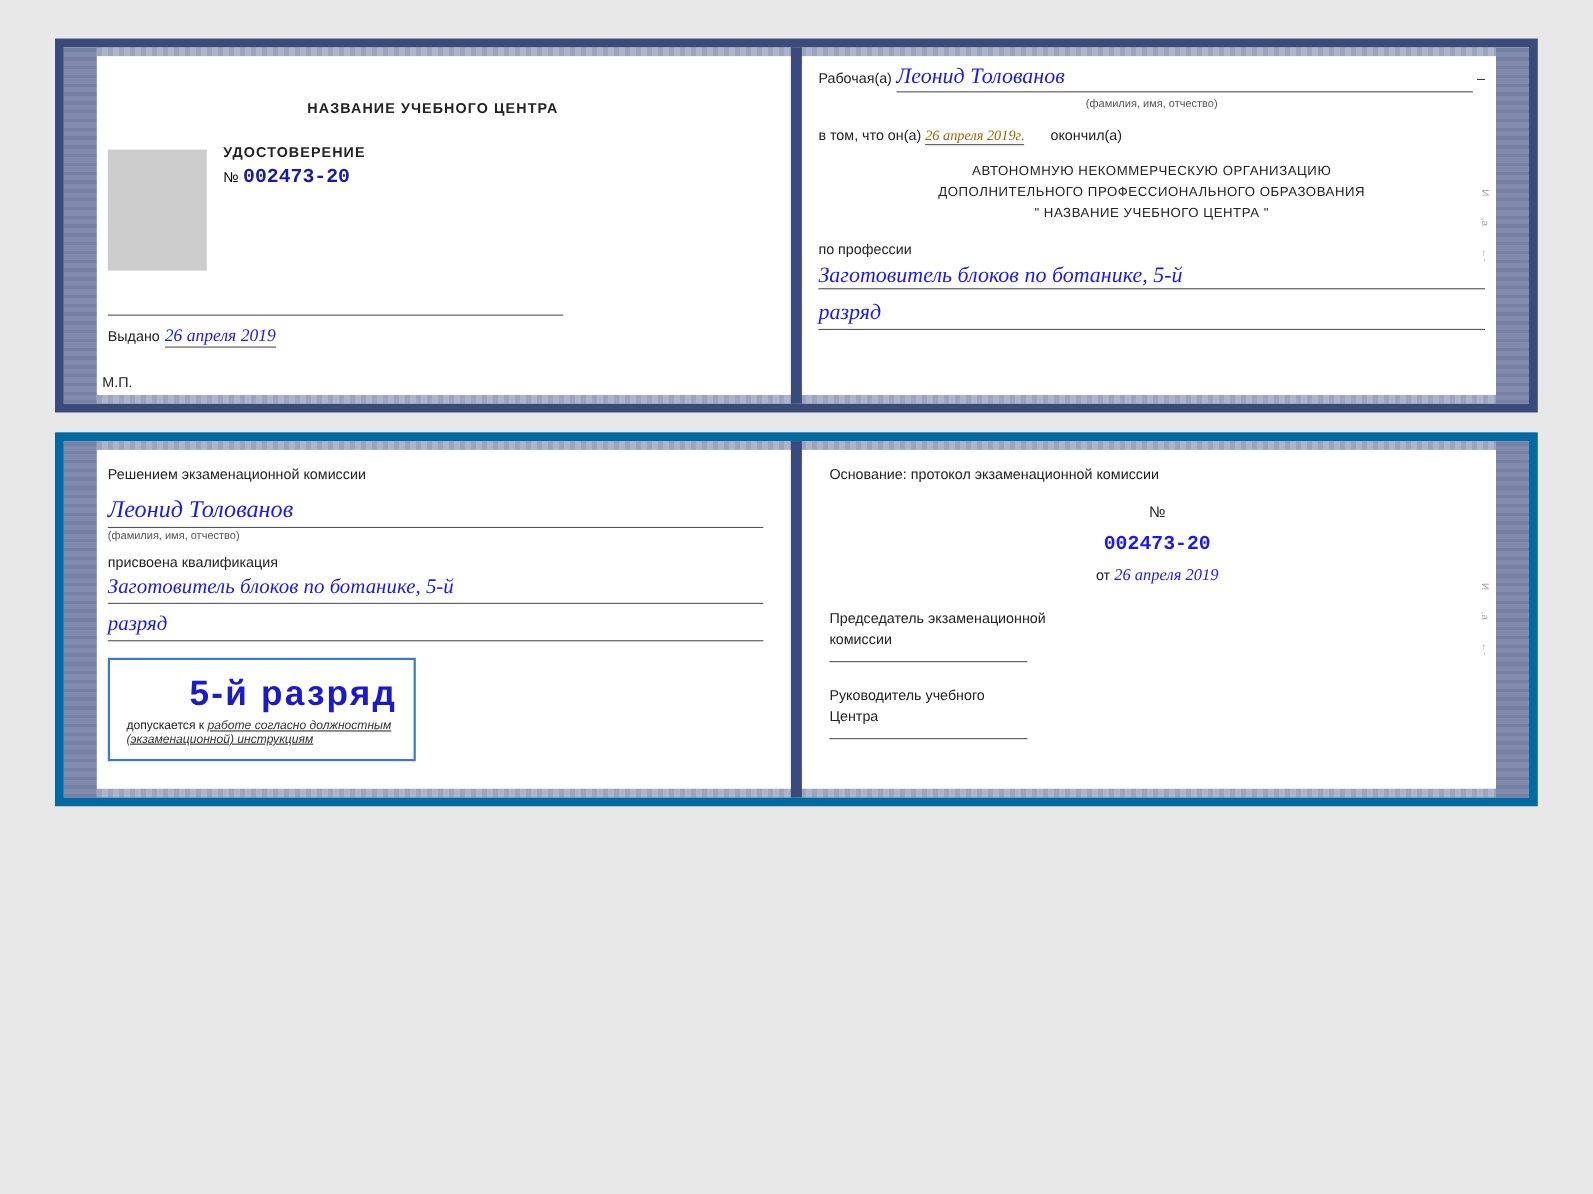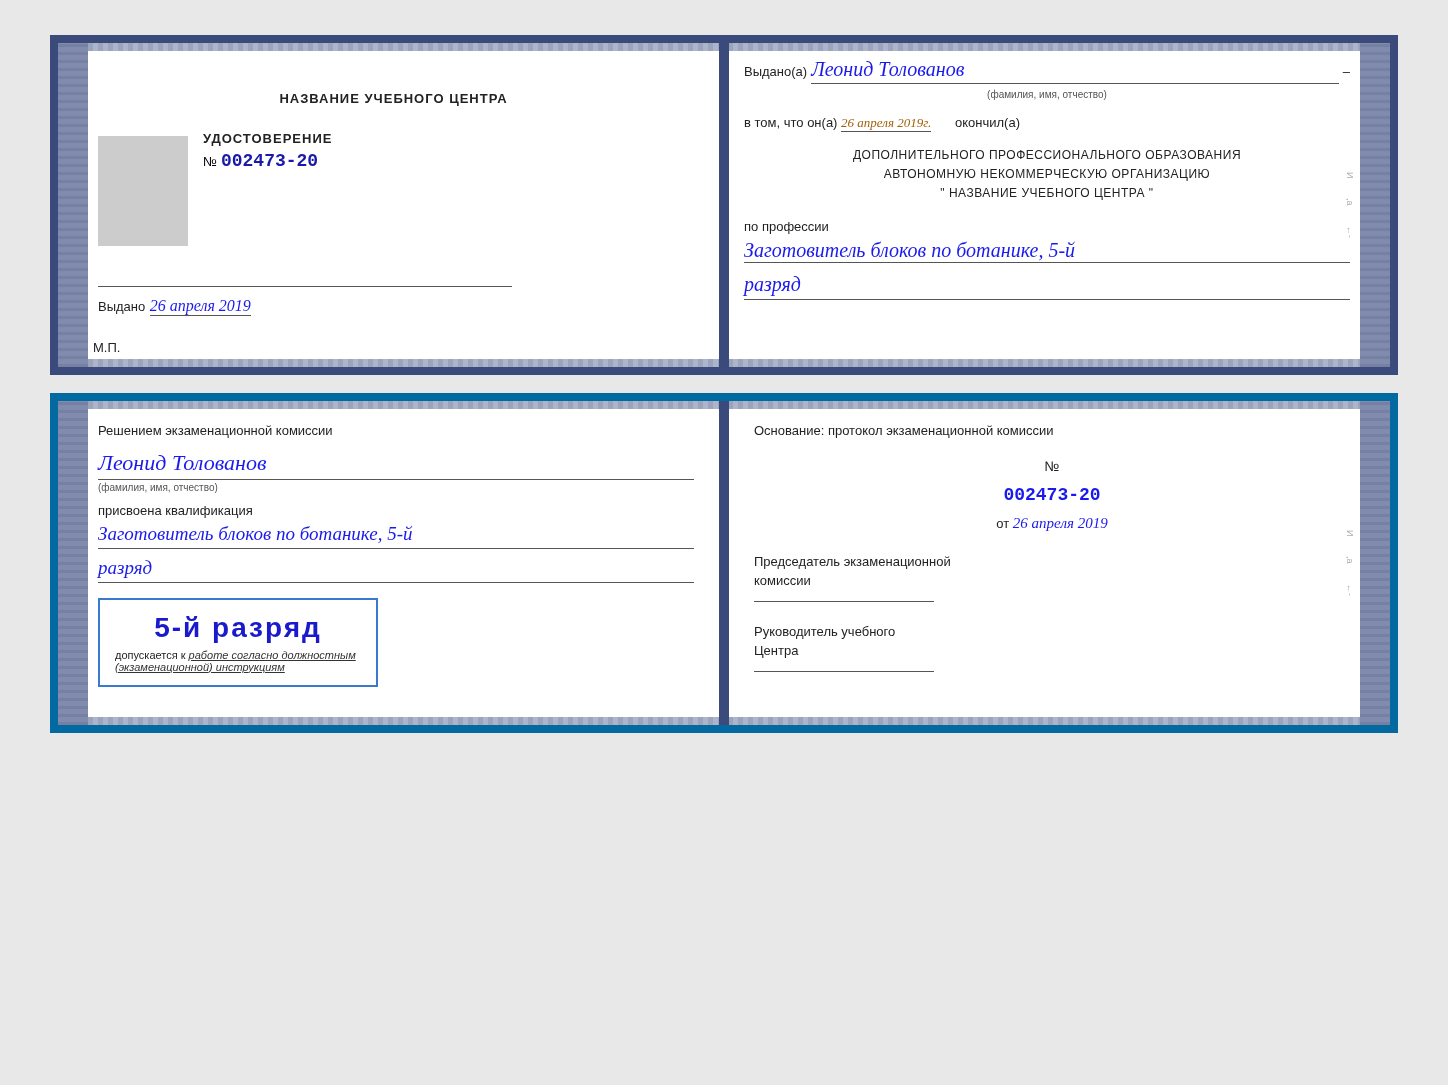--- a/index.html
+++ b/index.html
@@ -298,24 +298,24 @@
 
     .stamp-box {
       border: 2px solid #3a7acc;
       padding: 12px 15px;
       margin-top: 15px;
       display: inline-block;
       min-width: 280px;
     }
 
     .stamp-number {
-      font-size: 28px;
+      font-size: 32px;
       font-weight: bold;
       color: #1a1acc;
-      text-align: center;
+      text-align: right;
       display: block;
       letter-spacing: 2px;
     }
 
     .dopuskaetsya-text {
       font-size: 11px;
       color: #222;
       margin-top: 5px;
     }
 
@@ -452,35 +452,35 @@
     </div>
 
     <div class="cert-right">
       <div style="position:absolute; right:35px; top:0; bottom:0; display:flex; flex-direction:column; justify-content:center; gap:20px; padding:20px 0;">
         <span style="font-size:9px; color:#aaa; writing-mode:vertical-rl;">И</span>
         <span style="font-size:9px; color:#aaa; writing-mode:vertical-rl;">,а</span>
         <span style="font-size:9px; color:#aaa; writing-mode:vertical-rl;">←-</span>
       </div>
 
       <div class="poluchil-line">
-        <span style="font-size:13px; color:#222;">Выдано(а)</span>
+        <span style="font-size:13px; color:#222;">Рабочая(а)</span>
         <span class="poluchil-name">Леонид Толованов</span>
         <span style="font-size:13px; color:#222;">–</span>
       </div>
       <span class="small-caption">(фамилия, имя, отчество)</span>
 
       <div class="vtom-line">
         <span>в том, что он(а)</span>
         <span class="date-italic">26 апреля 2019г.</span>
         <span style="margin-left:20px;">окончил(а)</span>
       </div>
 
       <div class="organization-block">
+        <div>АВТОНОМНУЮ НЕКОММЕРЧЕСКУЮ ОРГАНИЗАЦИЮ</div>
         <div>ДОПОЛНИТЕЛЬНОГО ПРОФЕССИОНАЛЬНОГО ОБРАЗОВАНИЯ</div>
-        <div>АВТОНОМНУЮ НЕКОММЕРЧЕСКУЮ ОРГАНИЗАЦИЮ</div>
         <div>"  НАЗВАНИЕ УЧЕБНОГО ЦЕНТРА  "</div>
       </div>
 
       <div class="po-professii-block">
         <span>по профессии</span>
         <span class="profession-name">Заготовитель блоков по ботанике, 5-й</span>
         <span class="razryad-line">разряд</span>
       </div>
     </div>
   </div>

